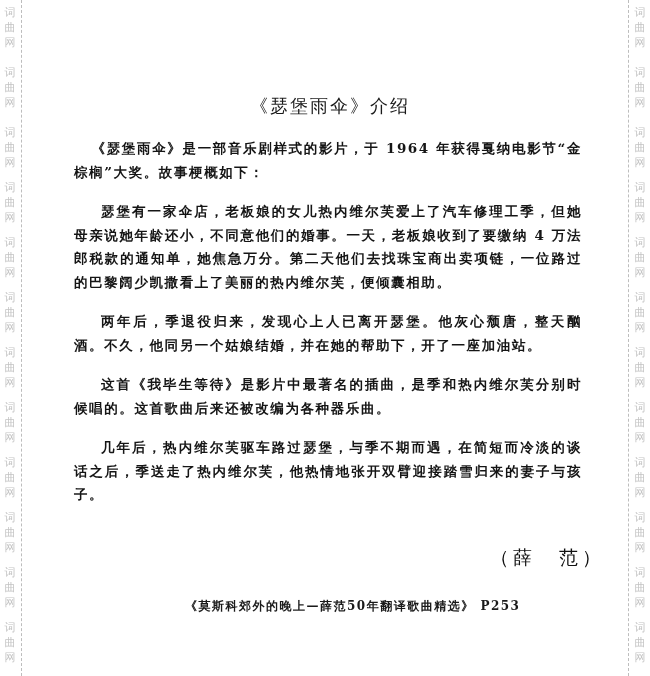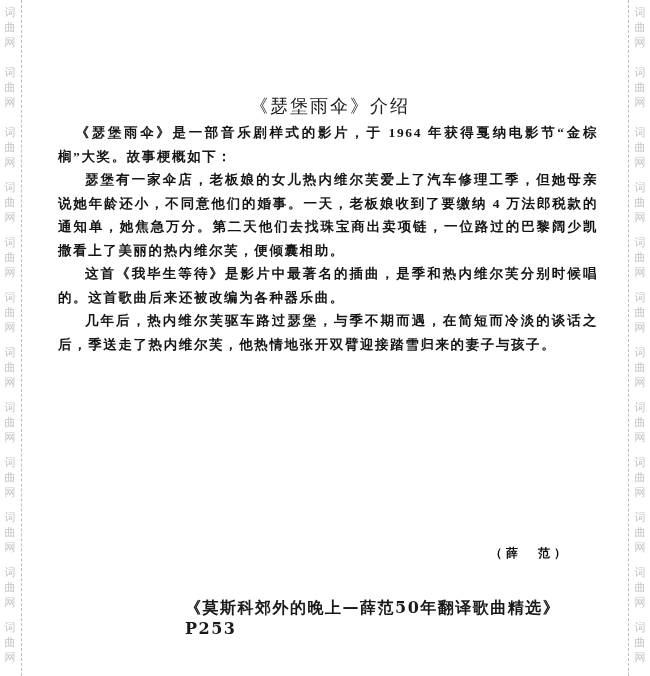--- a/index.html
+++ b/index.html
@@ -69,41 +69,40 @@
       top: 121px;
       left: 8px;
       width: 540px;
       font-size: 13.5px;
       line-height: 23.5px;
       letter-spacing: 1.6px;
       font-weight: bold;
       color: #151515;
     }
     .para {
-      margin: 0;
+      margin: 16px;
       text-indent: 2em;
       text-align: justify;
-      font-family: Liberation Serif, serif;
     }
     .para.first {
       text-indent: 1.3em;
     }
     .signature {
       position: absolute;
       top: 545px;
       left: 440px;
-      font-size: 12px;
-      font-weight: bold;
+      font-size: 19px;
+      font-weight: normal;
       letter-spacing: 4px;
     }
     .source {
       position: absolute;
       top: 598px;
       left: 135px;
-      font-size: 16px;
+      font-size: 12px;
       letter-spacing: 1.5px;
       font-weight: bold;
       color: #1a1a1a;
     }
   </style>
 </head>
 <body>
 
 <div class="margin-col margin-left" id="wm-left">
     <div class="wm-group" style="top: 5px;">
@@ -232,20 +231,21 @@
     </div>
   </div>
 <div class="dash-line dash-right"></div>
 
 <div class="page">
   <div class="title">《瑟堡雨伞》介绍</div>
 
   <div class="body-text">
     <p class="para first">《瑟堡雨伞》是一部音乐剧样式的影片，于 1964 年获得戛纳电影节“金棕榈”大奖。故事梗概如下：</p>
     <p class="para">瑟堡有一家伞店，老板娘的女儿热内维尔芙爱上了汽车修理工季，但她母亲说她年龄还小，不同意他们的婚事。一天，老板娘收到了要缴纳 4 万法郎税款的通知单，她焦急万分。第二天他们去找珠宝商出卖项链，一位路过的巴黎阔少凯撒看上了美丽的热内维尔芙，便倾囊相助。</p>
+    <p class="para">两年后，季退役归来，发现心上人已离开瑟堡。他灰心颓唐，整天酗酒。不久，他同另一个姑娘结婚，并在她的帮助下，开了一座加油站。</p>
     <p class="para">这首《我毕生等待》是影片中最著名的插曲，是季和热内维尔芙分别时候唱的。这首歌曲后来还被改编为各种器乐曲。</p>
     <p class="para">几年后，热内维尔芙驱车路过瑟堡，与季不期而遇，在简短而冷淡的谈话之后，季送走了热内维尔芙，他热情地张开双臂迎接踏雪归来的妻子与孩子。</p>
   </div>
 
   <div class="signature">（薛　范）</div>
 
   <div class="source">《莫斯科郊外的晚上—薛范50年翻译歌曲精选》 P253</div>
 </div>
 
 </body></html>

